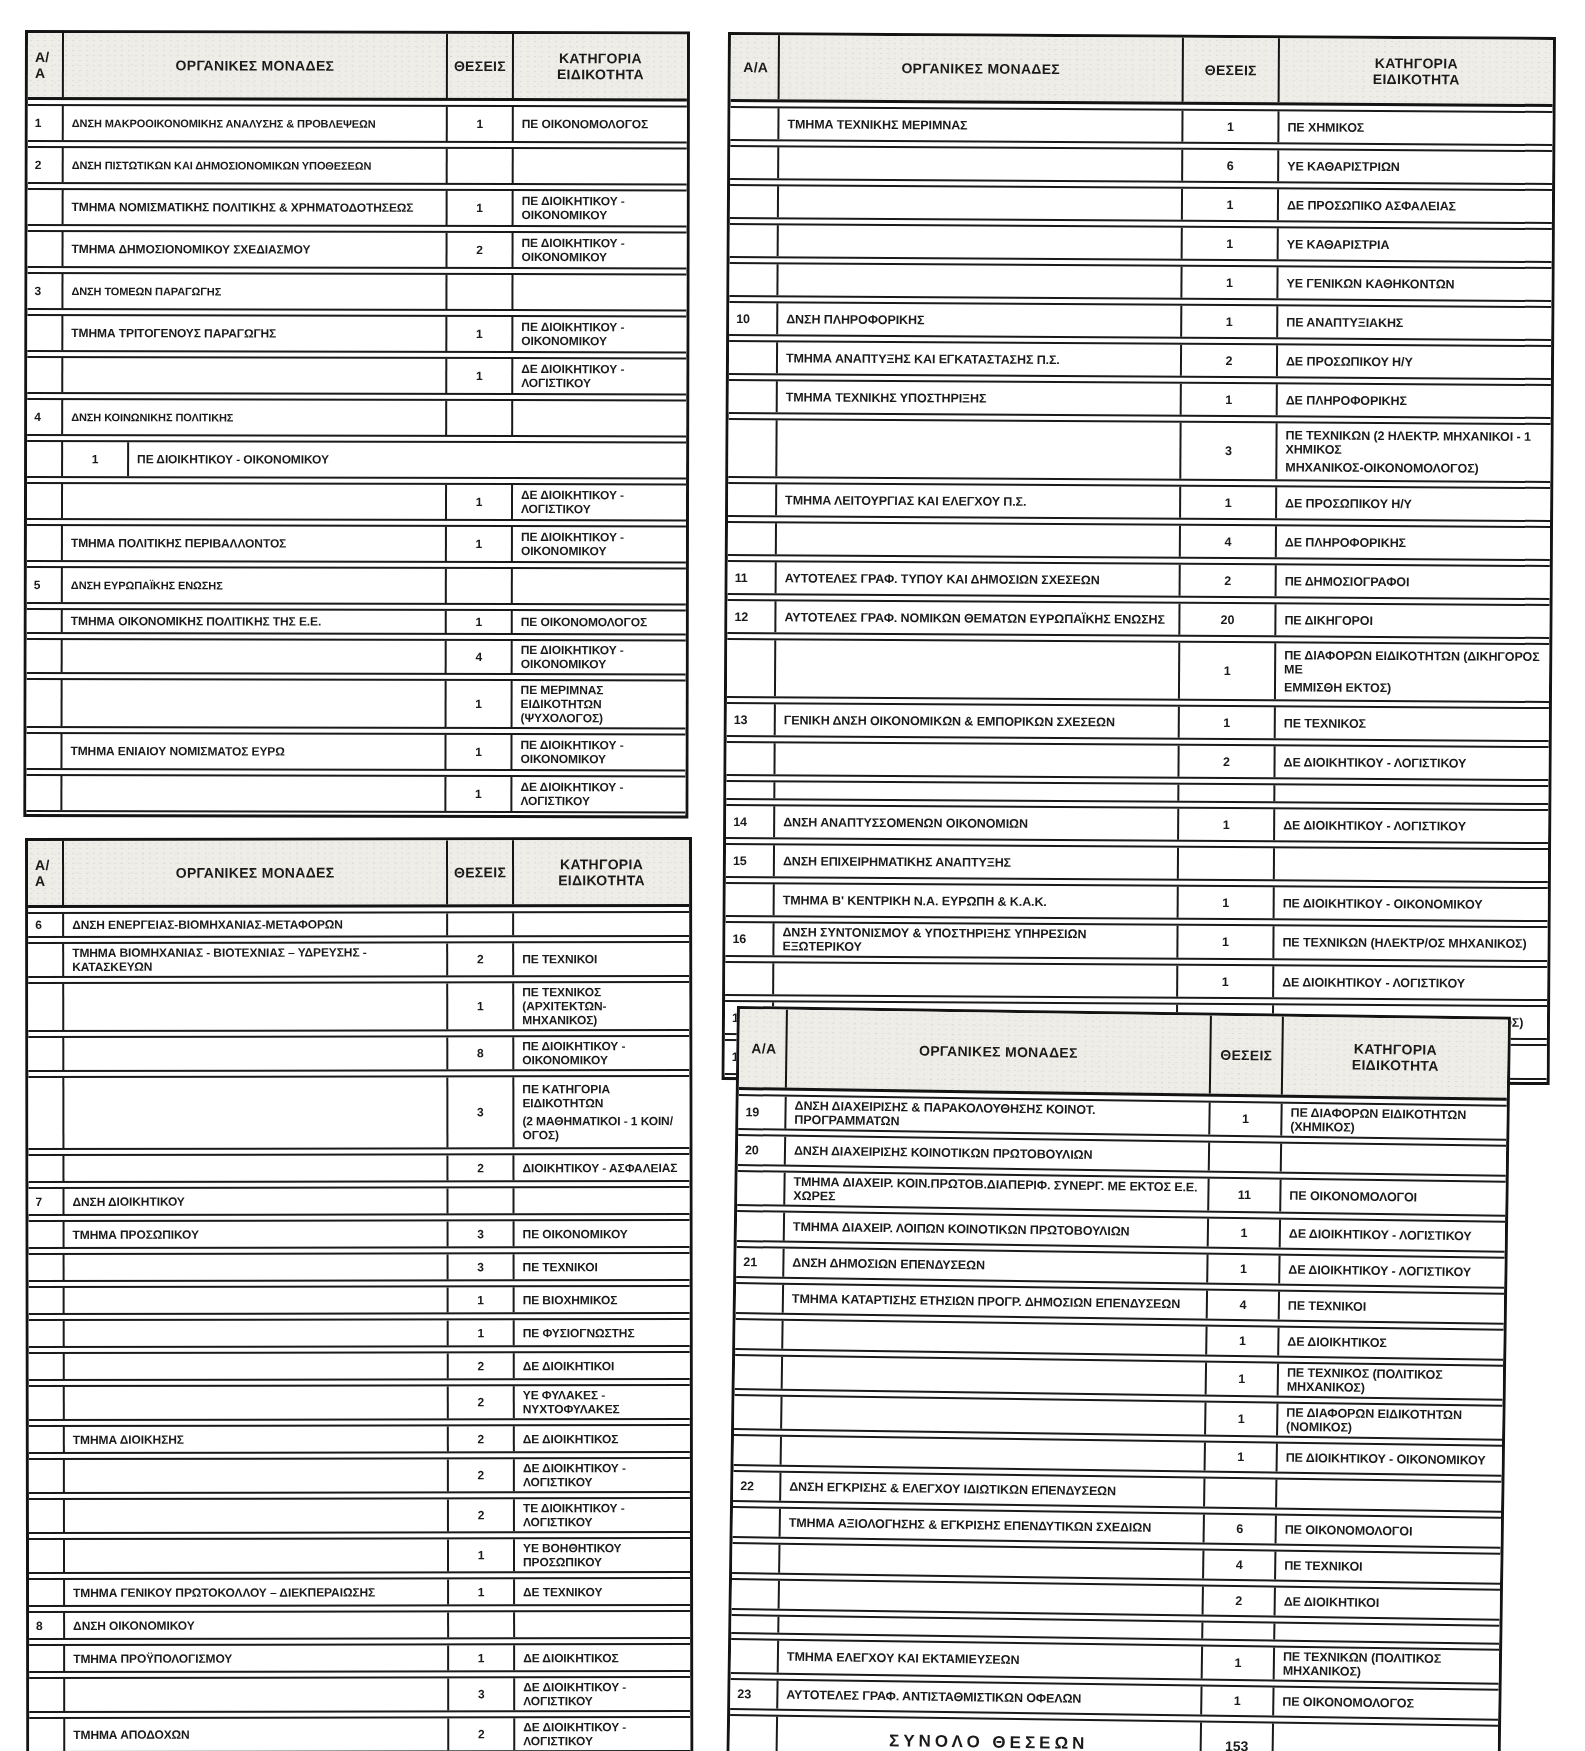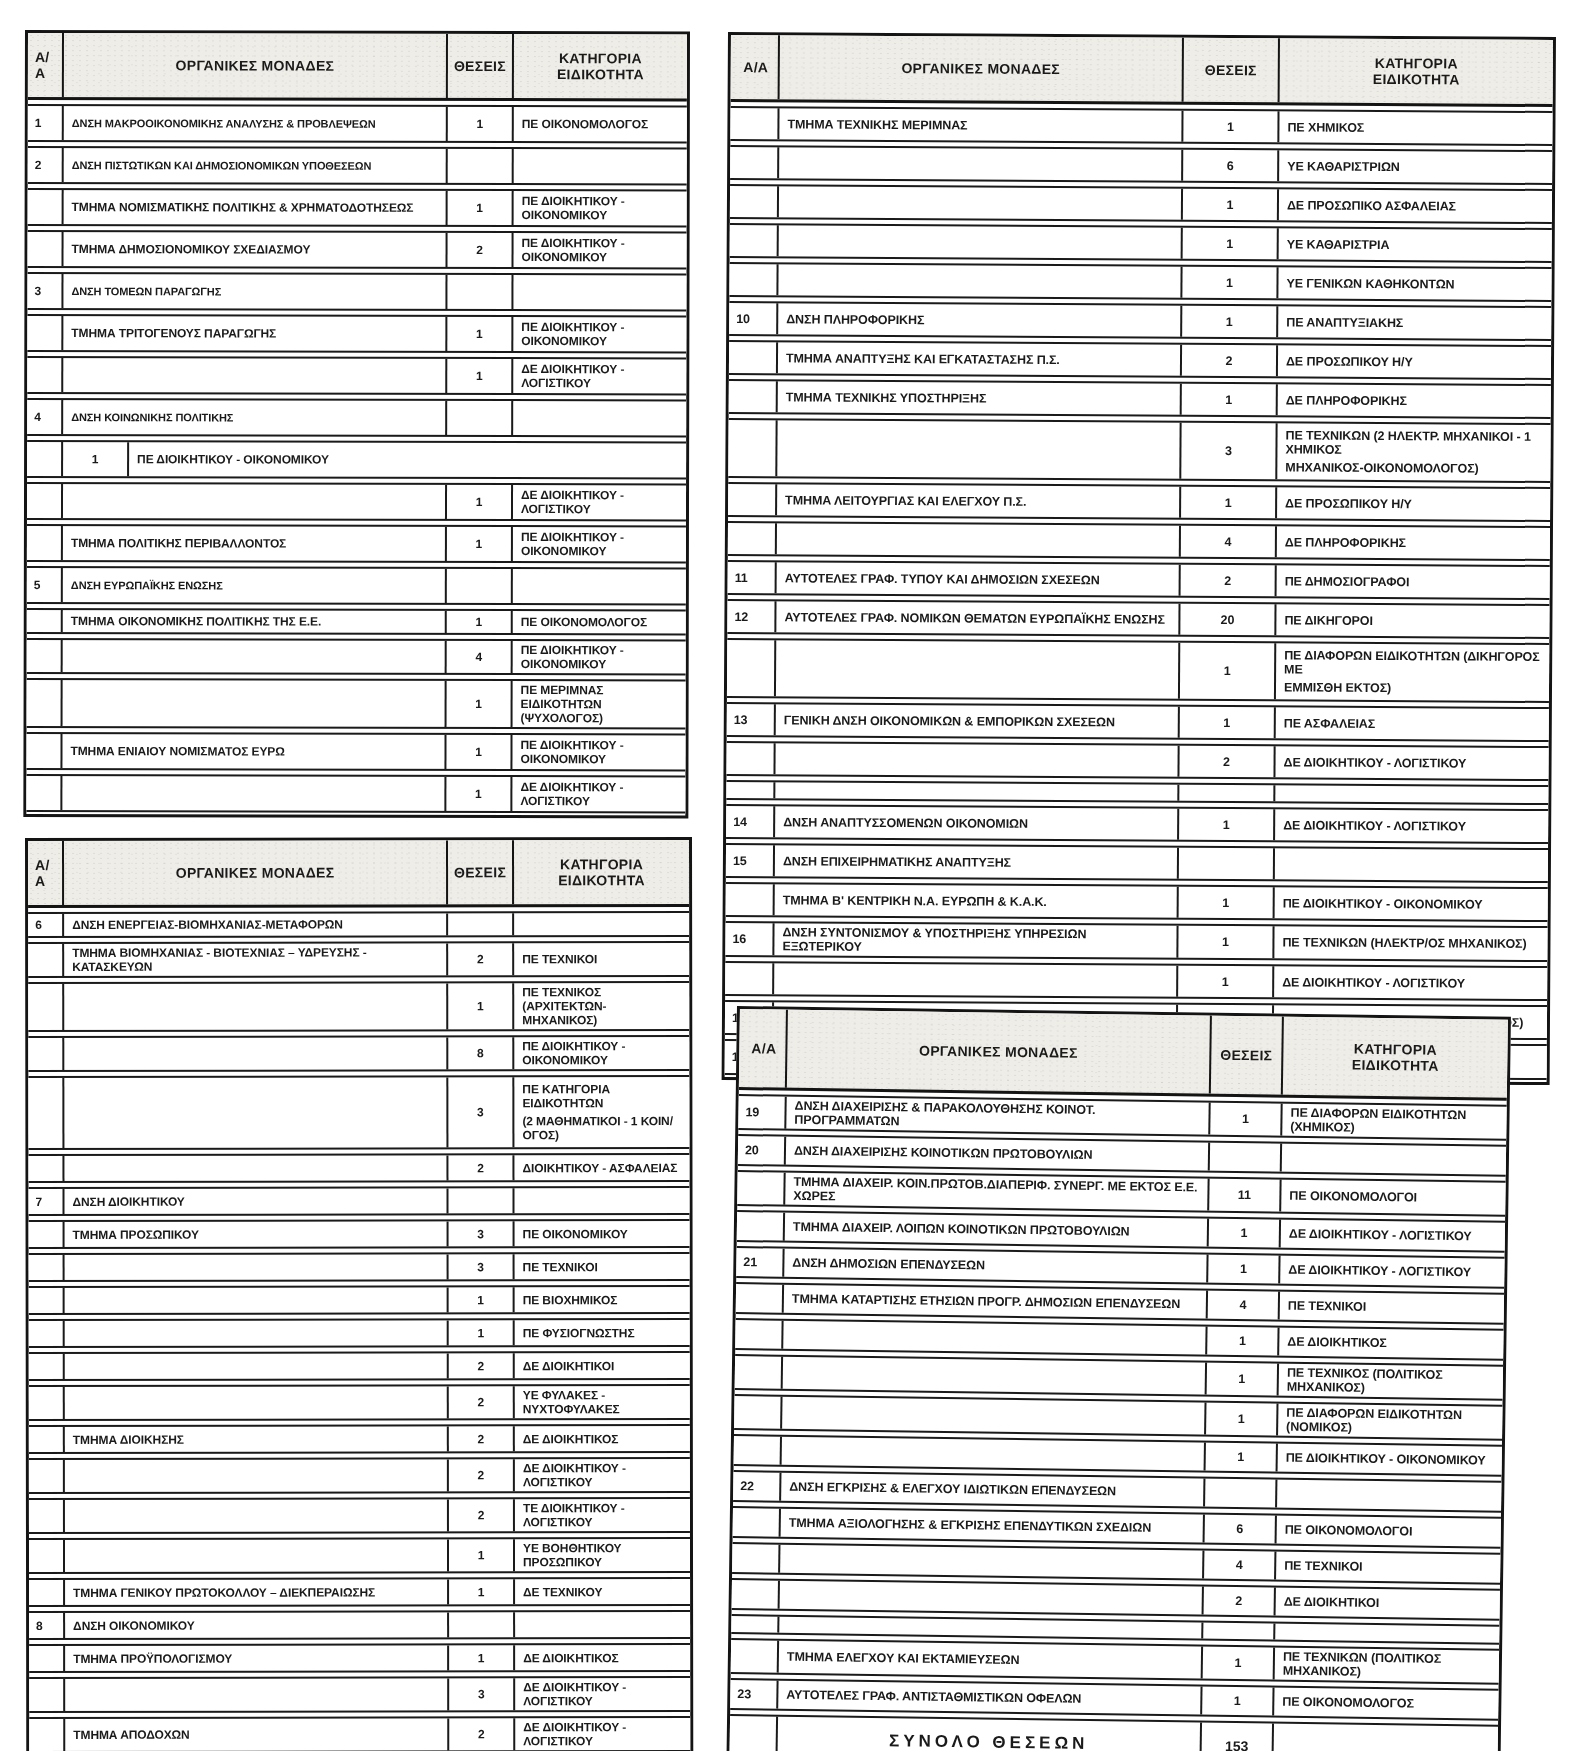--- a/index.html
+++ b/index.html
@@ -529,21 +529,21 @@
         <div class="cell cat">
           <span class="l1">ΠΕ ΔΙΑΦΟΡΩΝ ΕΙΔΙΚΟΤΗΤΩΝ (ΔΙΚΗΓΟΡΟΣ ΜΕ</span>
           <span class="l2">ΕΜΜΙΣΘΗ ΕΚΤΟΣ)</span>
         </div>
       </div>
       <div class="row sec">
         <div class="cell aa">13</div>
         <div class="cell unit">ΓΕΝΙΚΗ ΔΝΣΗ ΟΙΚΟΝΟΜΙΚΩΝ &amp; ΕΜΠΟΡΙΚΩΝ ΣΧΕΣΕΩΝ</div>
         <div class="cell pos">1</div>
         <div class="cell cat">
-          <span class="l1">ΠΕ ΑΣΦΑΛΕΙΑΣ</span>
+          <span class="l1">ΠΕ ΤΕΧΝΙΚΟΣ</span>
         </div>
       </div>
       <div class="row">
         <div class="cell aa"></div>
         <div class="cell unit"></div>
         <div class="cell pos">2</div>
         <div class="cell cat">
           <span class="l1">ΔΕ ΔΙΟΙΚΗΤΙΚΟΥ - ΛΟΓΙΣΤΙΚΟΥ</span>
         </div>
       </div>

